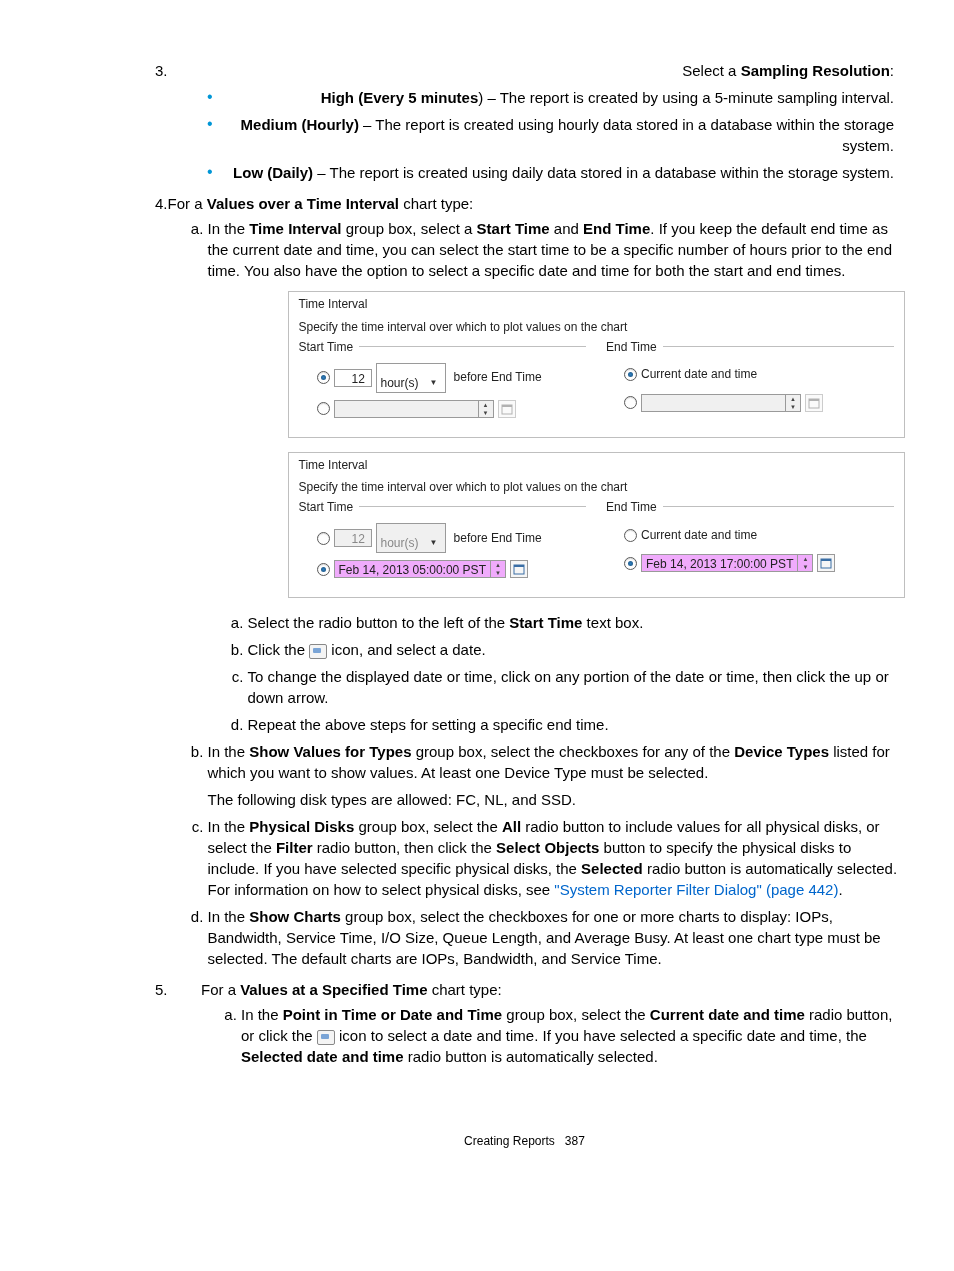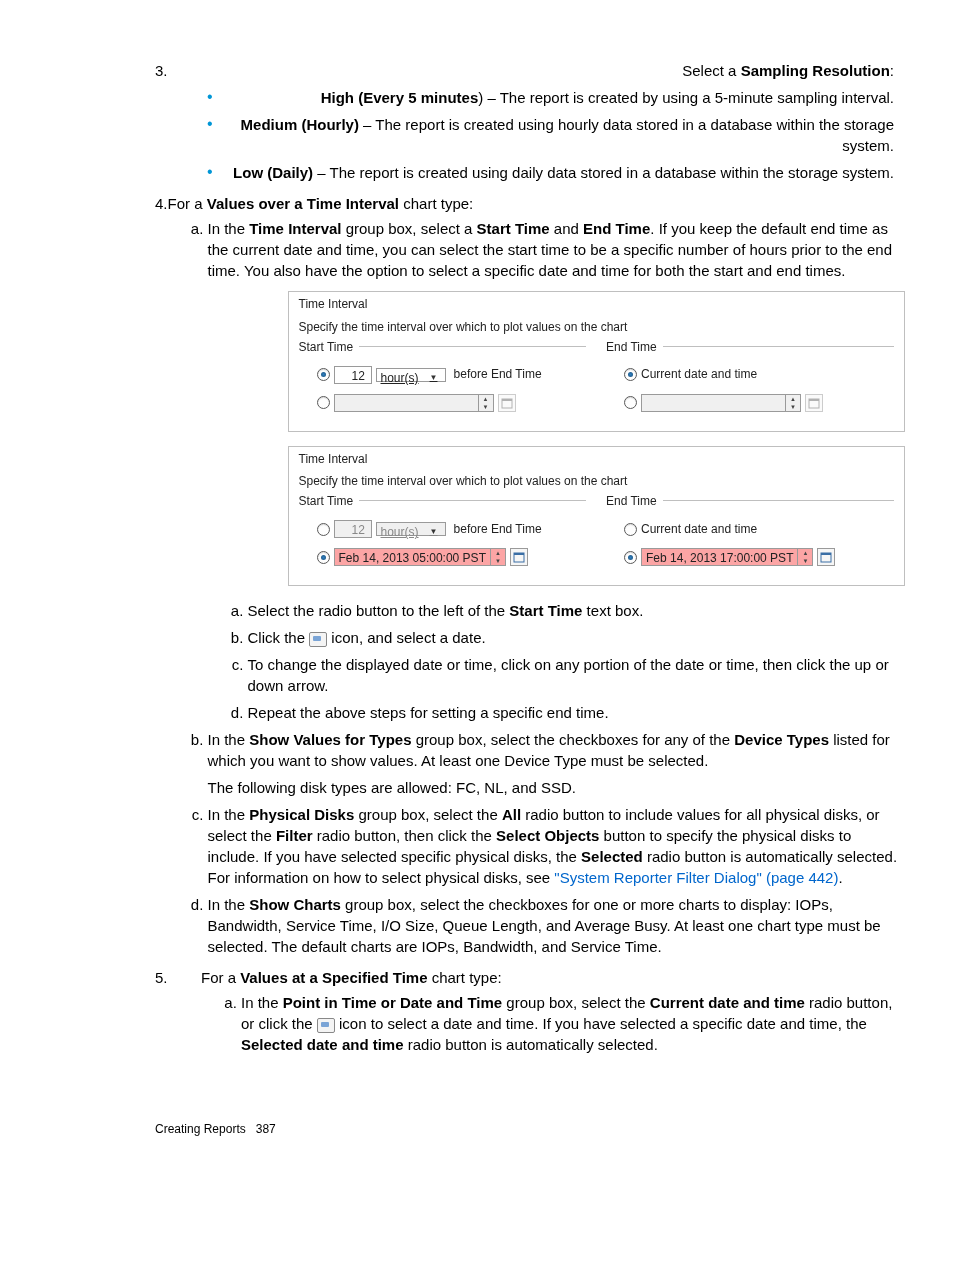--- a/index.html
+++ b/index.html
@@ -130,40 +130,39 @@
     font-size: 12px;
     line-height: 18px;
     box-sizing: border-box;
   }
   .tbox.disabled {
     background: #f0f0f0;
     color: #888;
   }
   .combo {
     display: flex;
-    align-items: flex-start;
+    align-items: flex-end;
     border: 1px solid #9a9a9a;
-    height: 14px;
+    height: 30px;
     box-sizing: border-box;
     background: #fff;
-    text-decoration: underline;
   }
   .combo.disabled { background:#f0f0f0; color:#888; }
   .combo span { padding: 0 4px; font-size: 12px; line-height:18px; }
   .combo .arr {
     width: 14px;
     text-align: center;
     font-size: 8px;
     color: #333;
   }
   .before { font-size: 12px; padding-left:4px; }
   .spinner {
     display:flex;
     border:1px solid #9a9a9a;
-    background:#fca5a5;
+    background:#f0abfc;
     height:18px;
     box-sizing:border-box;
   }
   .spinner .sp-body { flex:1; padding:0 4px; line-height:18px; font-size:12px; min-width:130px; white-space:nowrap;}
   .spinner .sp-btns { width:14px; border-left:1px solid #9a9a9a; display:flex; flex-direction:column; }
   .spinner .sp-btns div { flex:1; font-size:6px; text-align:center; line-height:8px; color:#444; }
   .spinner.disabled { background:#f0f0f0; }
   .spinner.disabled .sp-body { color:#888; }
   .calbtn {
     width:18px; height:18px;
@@ -171,21 +170,21 @@
     box-sizing:border-box;
     display:inline-flex;
     align-items:center;
     justify-content:center;
     background:#f6f6f6;
   }
   .calbtn.disabled { opacity:.5; }
   .calbtn svg { width:12px; height:12px; }
   .plain { font-size:12px; }
   .footer {
-    text-align: left;
+    text-align: center;
     font-size: 12px;
     margin-top: 60px;
     padding-right: 0;
   }
 </style>
 </head>
 <body>
 
 <div style="display:flex;">
   <div style="width:30px;">3.</div>

